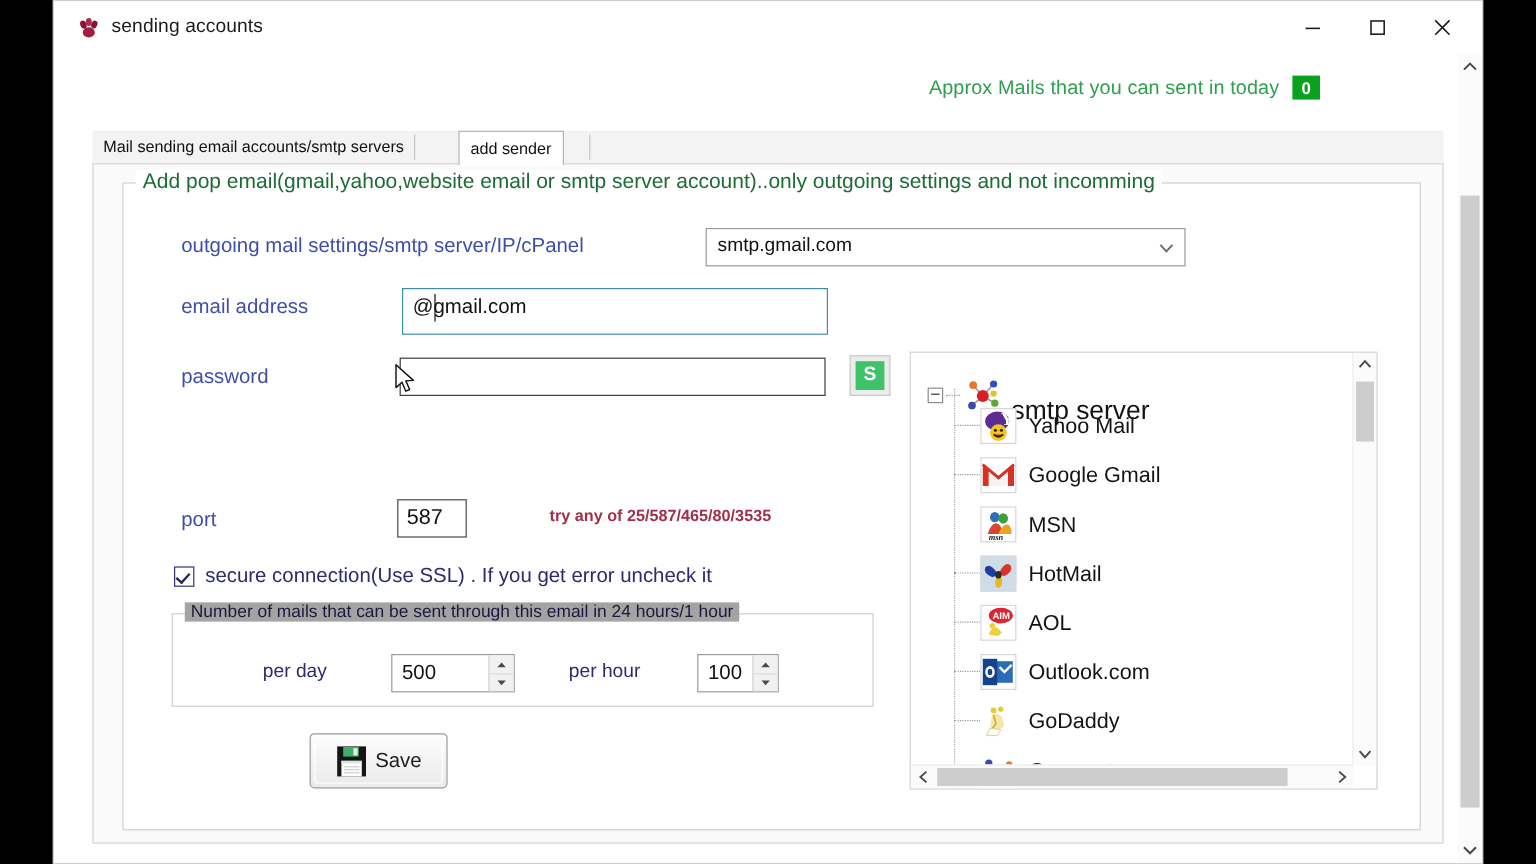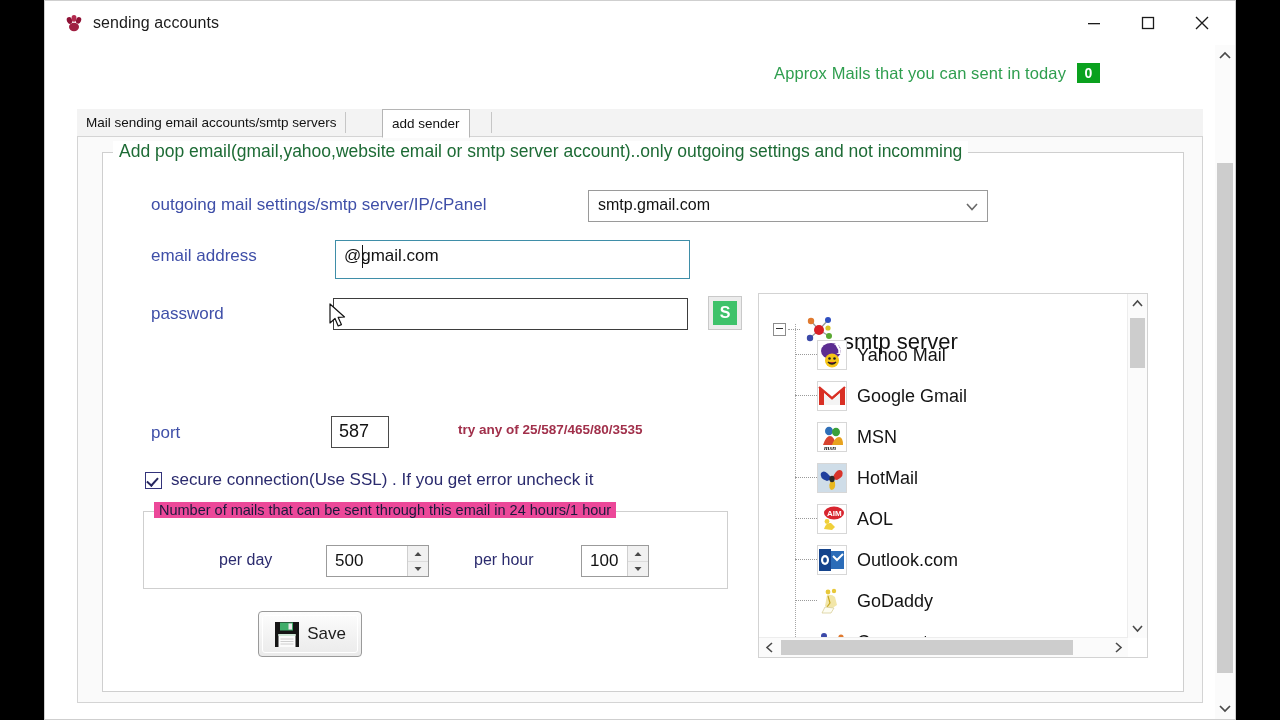--- a/index.html
+++ b/index.html
@@ -89,38 +89,38 @@
   
   #ssl-row{position:absolute;left:42px;top:317px;display:flex;align-items:center;gap:9px;}
   #ssl-box{width:15px;height:15px;border:1px solid #33337a;background:#fff;position:relative;}
   #ssl-box:after{content:"";position:absolute;left:3px;top:2px;width:5px;height:9px;
                  border:solid #27275e;border-width:0 2px 2px 0;transform:rotate(42deg);}
   #ssl-label{font-size:17px;color:#2b2b6e;white-space:nowrap;}
 
   
   #innergroup{position:absolute;left:40px;top:358px;width:585px;height:78px;
               border:1px solid #cfcfcf;background:#fff;box-sizing:border-box;}
-  #ig-title{position:absolute;left:10px;top:-10px;background:#ec4899;padding:0 5px;
+  #ig-title{position:absolute;left:10px;top:-10px;background:#a3a3a3;padding:0 5px;
             font-size:14.5px;color:#1a1a3c;white-space:nowrap;}
   .spin-wrap{position:absolute;top:33px;height:32px;border:1px solid #9b9b9b;background:#fff;
              box-sizing:border-box;}
   .spin-val{position:absolute;left:8px;top:5px;font-size:17px;color:#111;}
   .spin-btns{position:absolute;right:0;top:0;bottom:0;width:20px;border-left:1px solid #cfcfcf;
              background:#f1f1f1;}
   .spin-btns .half{position:absolute;left:0;right:0;height:50%;}
   .spin-btns .half.top{top:0;border-bottom:1px solid #dcdcdc;}
   .spin-btns .half.bot{bottom:0;}
   .spin-btns svg{position:absolute;left:50%;top:50%;transform:translate(-50%,-50%);}
   #perday-wrap{left:182px;width:103px;}
   #perhour-wrap{left:437px;width:68px;}
   .ig-label{position:absolute;top:39px;font-size:16px;color:#2b2b6e;}
   #lbl-perday{left:75px;text-align:right;} #lbl-perhour{left:330px;}
 
   
-  #save-btn{position:absolute;left:155px;top:458px;width:104px;height:46px;border:1px solid #9a9a9a;
+  #save-btn{position:absolute;left:155px;top:458px;width:115px;height:46px;border:1px solid #9a9a9a;
             border-radius:4px;background:linear-gradient(#fdfdfd,#eaeaea);box-sizing:border-box;}
   #save-in{position:absolute;left:3px;top:3px;right:3px;bottom:3px;border:1px solid #fff;
            border-radius:3px;display:flex;align-items:center;justify-content:center;gap:7px;}
   #save-label{font-size:17px;color:#1d1d1d;}
 
   
   #tree{position:absolute;left:655px;top:140px;width:390px;height:365px;background:#fff;
         border:1px solid #d3d3d3;box-sizing:border-box;overflow:hidden;}
   #tree-inner{position:absolute;left:0;top:0;right:19px;bottom:0;overflow:hidden;}
   #tree-root{position:absolute;left:14px;top:10px;display:flex;align-items:center;}

